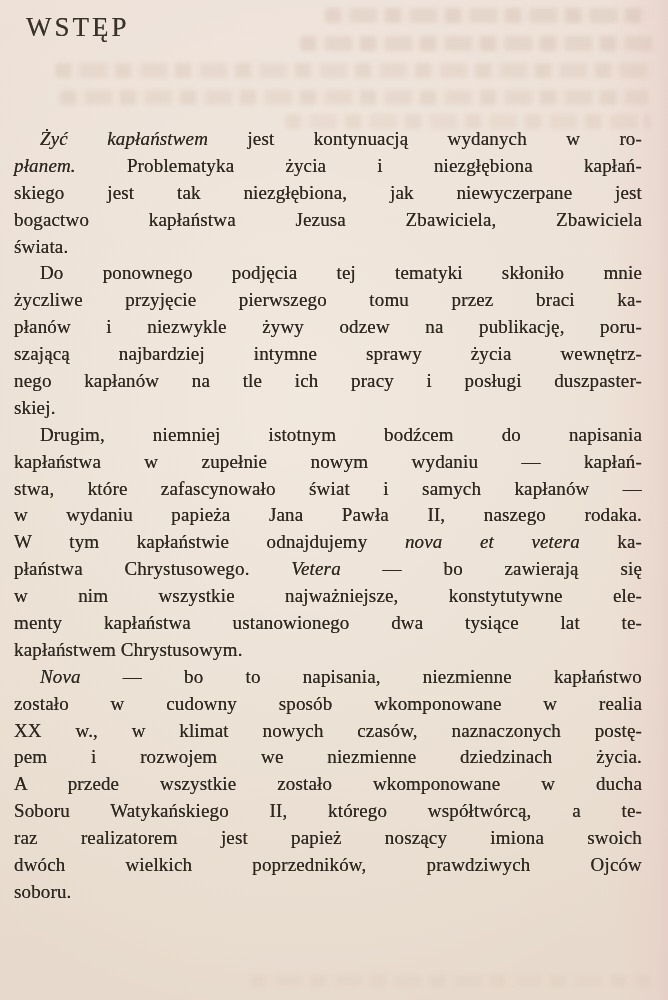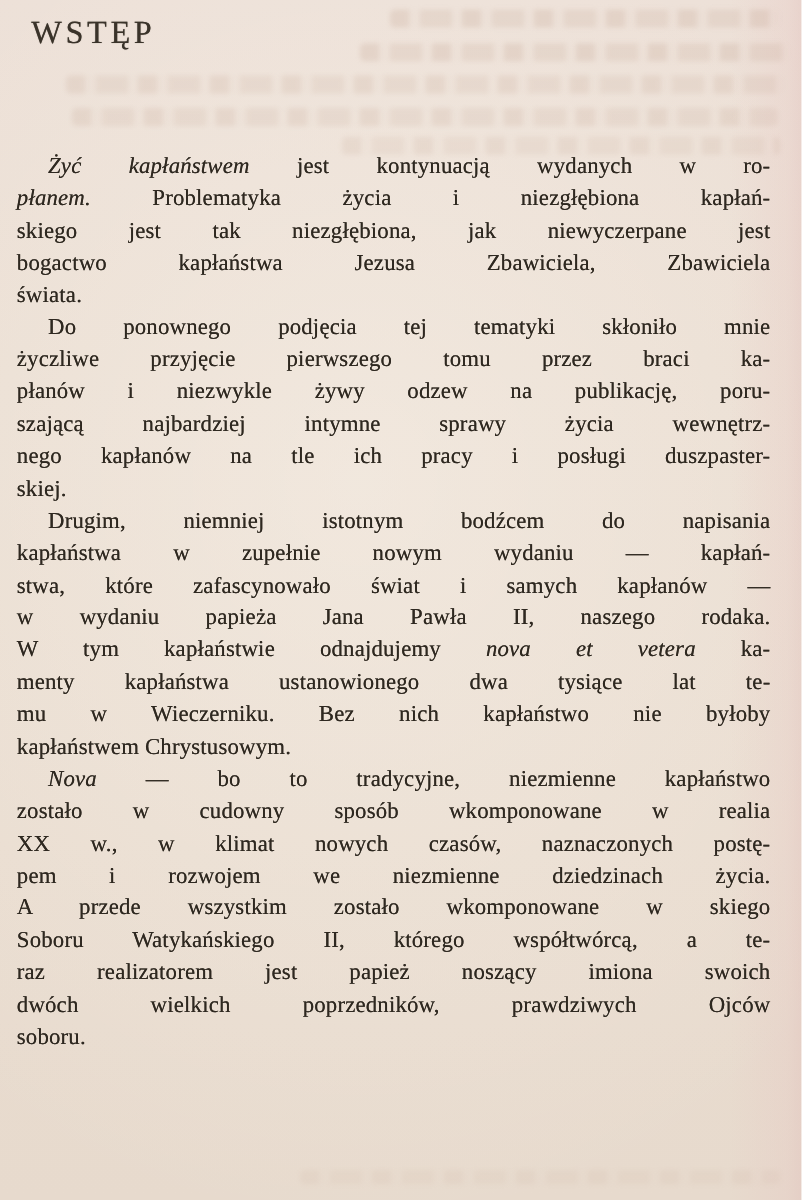--- a/index.html
+++ b/index.html
@@ -112,29 +112,30 @@
         <div class="line"><span>szającą najbardziej intymne sprawy życia wewnętrz-</span></div>
         <div class="line"><span>nego kapłanów na tle ich pracy i posługi duszpaster-</span></div>
         <div class="line last"><span>skiej.</span></div>
       </div>
       <div>
         <div class="line indent"><span>Drugim, niemniej istotnym bodźcem do napisania</span></div>
         <div class="line"><span>kapłaństwa w zupełnie nowym wydaniu — kapłań-</span></div>
         <div class="line"><span>stwa, które zafascynowało świat i samych kapłanów —</span></div>
         <div class="line"><span>w wydaniu papieża Jana Pawła II, naszego rodaka.</span></div>
         <div class="line"><span>W tym kapłaństwie odnajdujemy </span><span class="it">nova et vetera</span><span> ka-</span></div>
+        <div class="line"><span>płaństwa Chrystusowego. </span><span class="it">Vetera</span><span> — bo zawierają się</span></div>
+        <div class="line"><span>w nim wszystkie najważniejsze, konstytutywne ele-</span></div>
         <div class="line"><span>menty kapłaństwa ustanowionego dwa tysiące lat te-</span></div>
-        <div class="line"><span>mu w Wieczerniku. Bez nich kapłaństwo nie byłoby</span></div>
         <div class="line last"><span>kapłaństwem Chrystusowym.</span></div>
       </div>
       <div>
-        <div class="line indent"><span class="it">Nova</span><span> — bo to tradycyjne, niezmienne kapłaństwo</span></div>
+        <div class="line indent"><span class="it">Nova</span><span> — bo to napisania, niezmienne kapłaństwo</span></div>
         <div class="line"><span>zostało w cudowny sposób wkomponowane w realia</span></div>
         <div class="line"><span>XX w., w klimat nowych czasów, naznaczonych postę-</span></div>
         <div class="line"><span>pem i rozwojem we niezmienne dziedzinach życia.</span></div>
-        <div class="line"><span>A przede wszystkim zostało wkomponowane w skiego</span></div>
+        <div class="line"><span>A przede wszystkie zostało wkomponowane w ducha</span></div>
         <div class="line"><span>Soboru Watykańskiego II, którego współtwórcą, a te-</span></div>
         <div class="line"><span>raz realizatorem jest papież noszący imiona swoich</span></div>
         <div class="line"><span>dwóch wielkich poprzedników, prawdziwych Ojców</span></div>
         <div class="line last"><span>soboru.</span></div>
       </div>
     </div>
 </div>
 
 </body></html>

